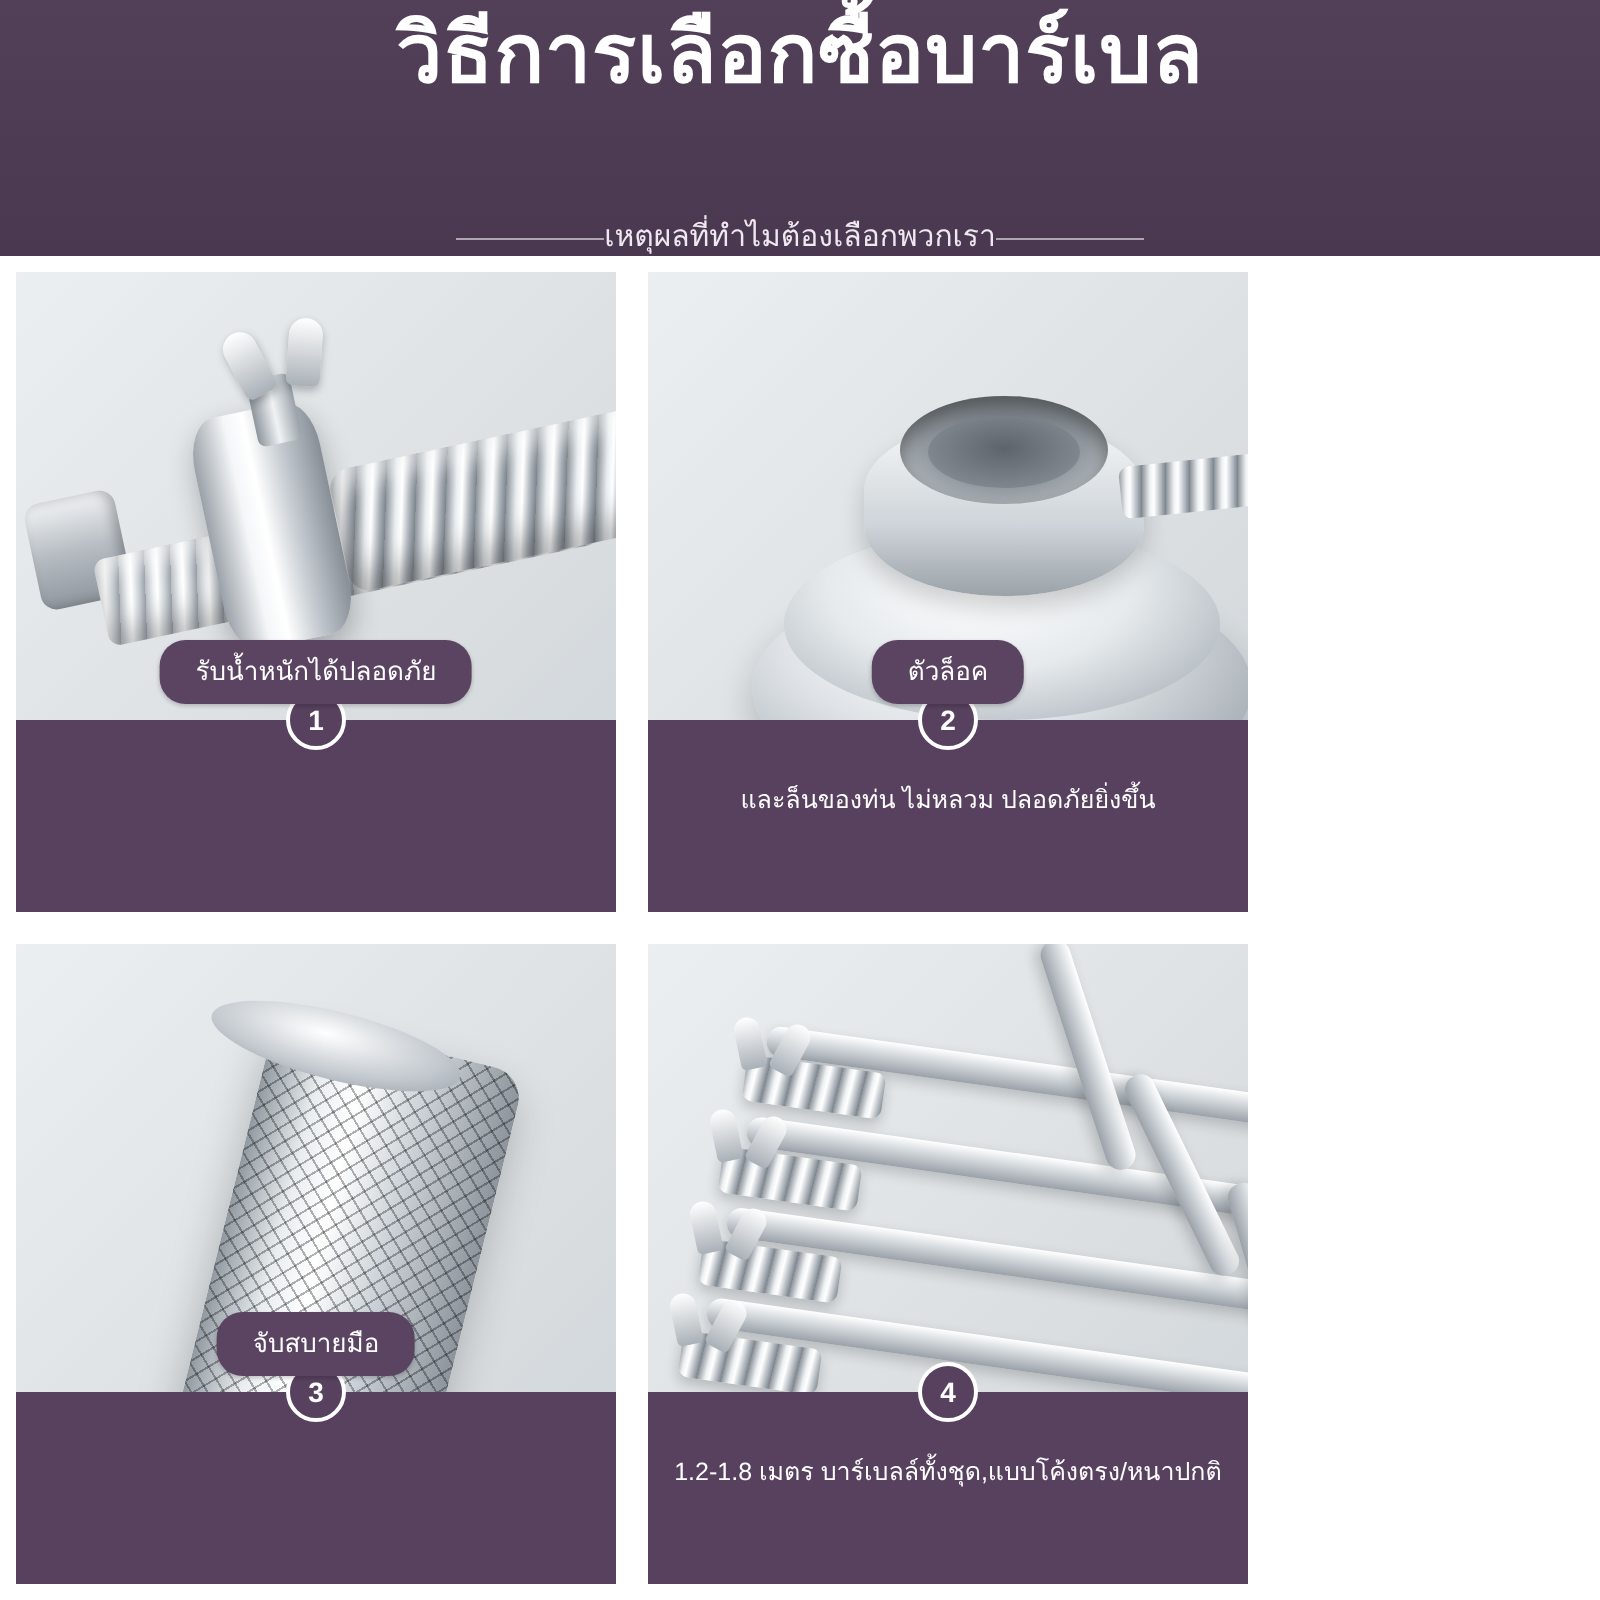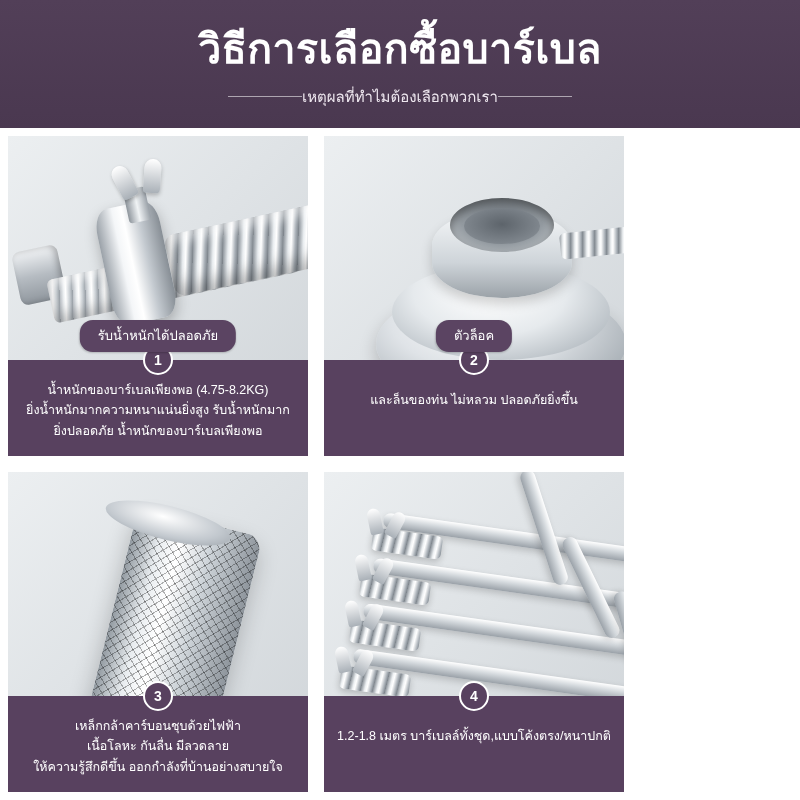--- a/index.html
+++ b/index.html
@@ -17,21 +17,21 @@
 
   
   .header {
     position: relative;
     width: 800px; height: 128px;
     background: #4c3a52;
     background: linear-gradient(180deg, #523f58 0%, #4a3850 100%);
     display: flex;
     flex-direction: column;
     align-items: center;
-    justify-content: center;
+    justify-content: space-between;
     overflow: hidden;
   }
   .header-title {
     color: #ffffff;
     font-size: 41px;
     font-weight: bold;
     letter-spacing: 0.5px;
     line-height: 1.15;
     text-align: center;
     padding-top: 4px;
@@ -327,25 +327,20 @@
         <div class="bar1-cap"></div>
         <div class="bar1-shaft"></div>
         <div class="bar1-thread"></div>
         <div class="bar1-collar"></div>
         <div class="bar1-bolt"></div>
         <div class="bar1-wing"></div>
       </div>
       <div class="pill">รับน้ำหนักได้ปลอดภัย</div>
       <div class="panel">
         <div class="badge">1</div>
-        <div class="panel-lines">
-          <div>น้ำหนักของบาร์เบลเพียงพอ (4.75-8.2KG)</div>
-          <div>ยิ่งน้ำหนักมากความหนาแน่นยิ่งสูง รับน้ำหนักมาก</div>
-          <div>ยิ่งปลอดภัย น้ำหนักของบาร์เบลเพียงพอ</div>
-        </div>
       </div>
     </div>
 
     <div class="cell">
       <div class="photo">
         <div class="c2-base"></div>
         <div class="c2-base2"></div>
         <div class="c2-hub"></div>
         <div class="c2-hole"></div>
         <div class="c2-hole-in"></div>
@@ -359,27 +354,23 @@
           <div>และล็นของท่น ไม่หลวม ปลอดภัยยิ่งขึ้น</div>
         </div>
       </div>
     </div>
 
     <div class="cell">
       <div class="photo">
         <div class="c3-bar"></div>
         <div class="c3-end"></div>
       </div>
+      <div class="pill">จับสบายมือ</div>
       <div class="panel">
         <div class="badge">3</div>
-        <div class="panel-lines">
-          <div>เหล็กกล้าคาร์บอนชุบด้วยไฟฟ้า</div>
-          <div>เนื้อโลหะ กันลื่น มีลวดลาย</div>
-          <div>ให้ความรู้สึกดีขึ้น ออกกำลังที่บ้านอย่างสบายใจ</div>
-        </div>
       </div>
     </div>
 
     <div class="cell">
       <div class="photo">
 
         <div class="c4-bar" style="top:62px; left:58px; width:310px; transform:rotate(8deg);"></div>
         <div class="c4-thread" style="top:60px; left:48px; width:70px; transform:rotate(8deg);"></div>
         <div class="c4-wing" style="top:38px; left:44px; transform:rotate(8deg);"></div>
 

